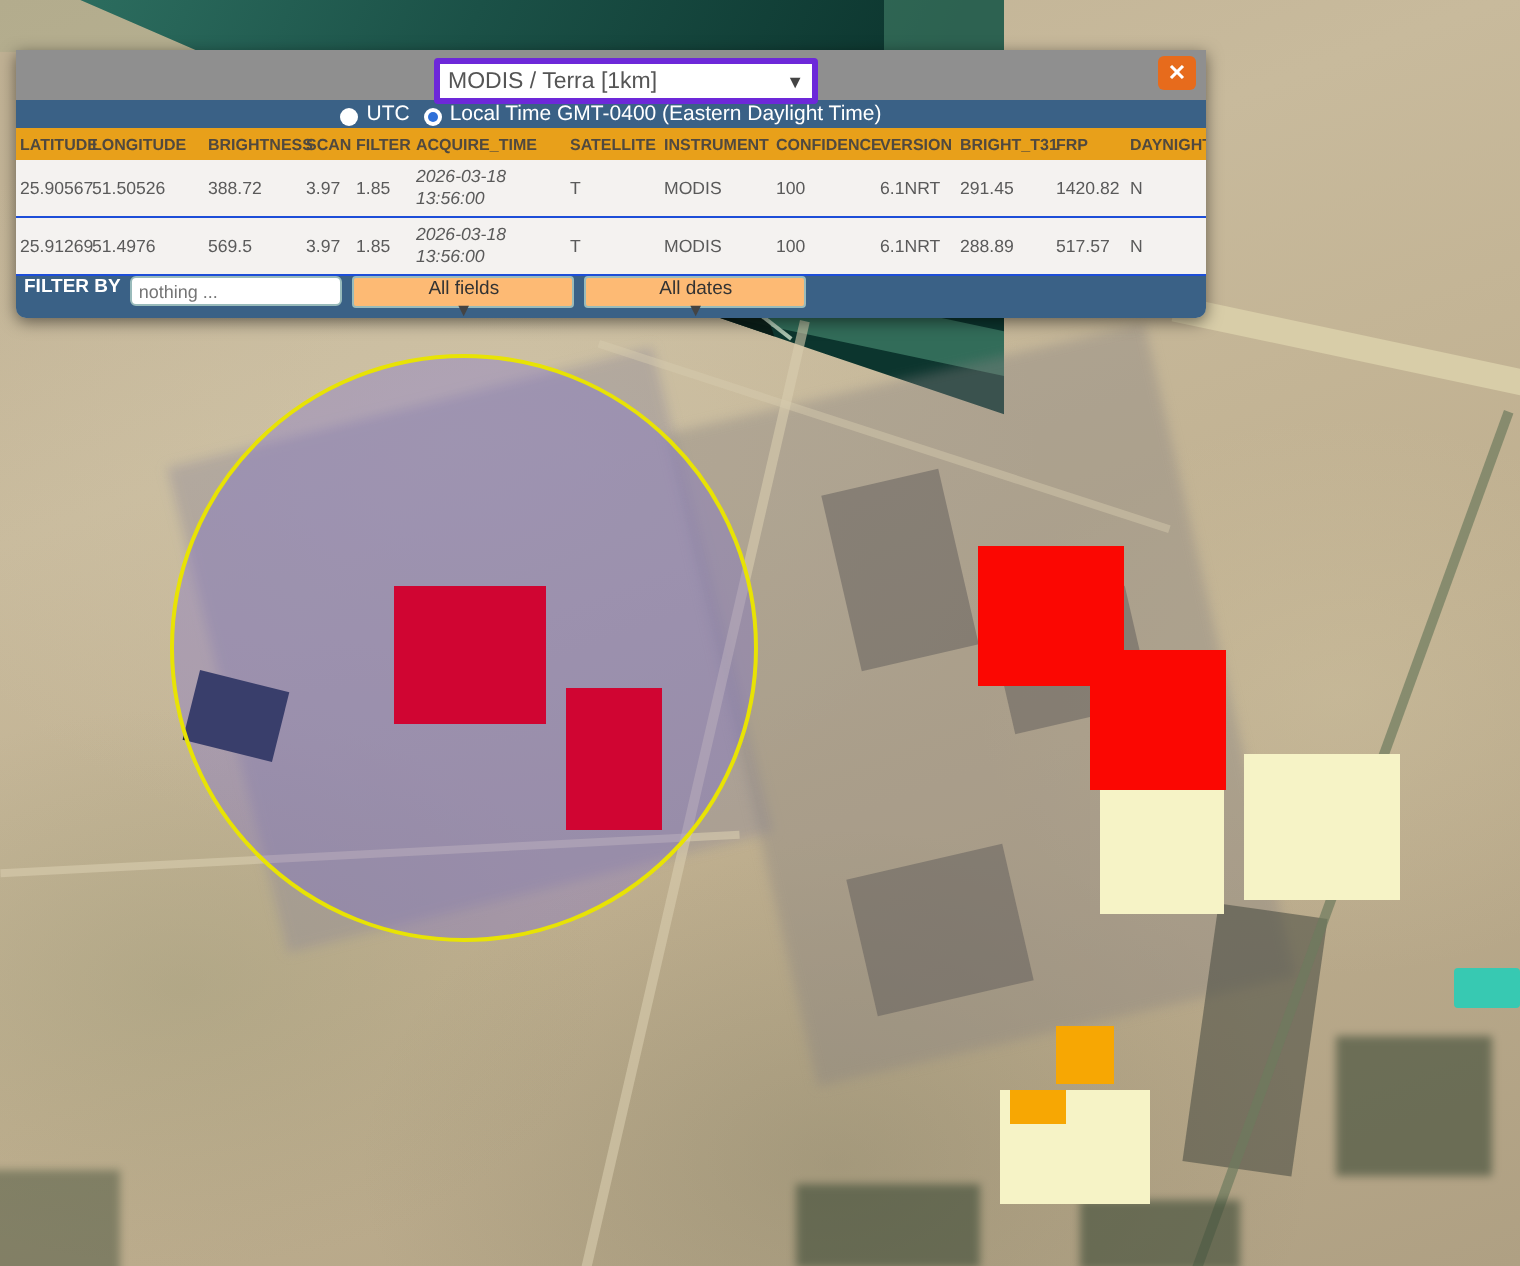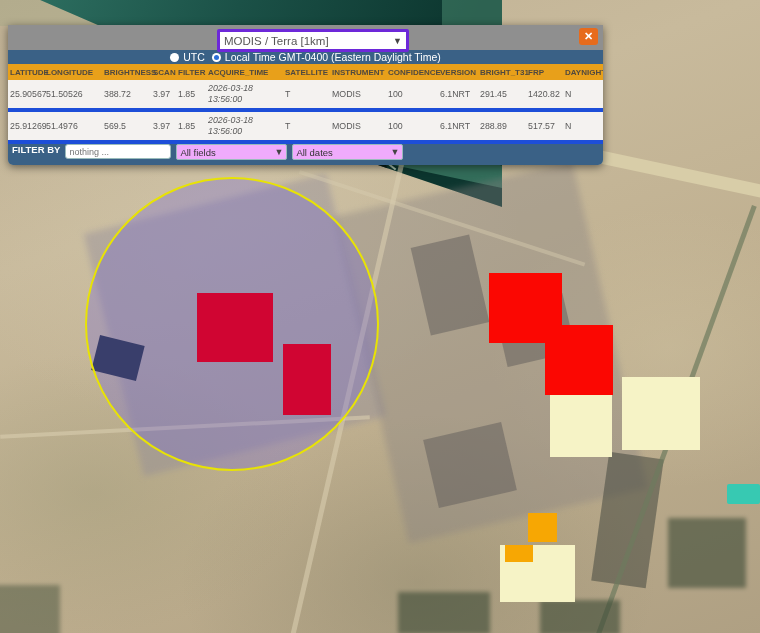--- a/index.html
+++ b/index.html
@@ -52,38 +52,38 @@
   .chev{font-size:9px;color:#444;}
   .close-btn{position:absolute;right:5px;top:3px;width:19px;height:17px;background:#E76B1C;
     border-radius:3px;color:#fff;font-weight:bold;font-size:11px;display:flex;
     align-items:center;justify-content:center;cursor:pointer;}
   .radiobar{height:14px;background:#3A6186;display:flex;align-items:center;
     justify-content:center;gap:7px;color:#fff;font-size:10.5px;}
   .radio{width:9px;height:9px;border-radius:50%;background:#fff;display:inline-block;
     position:relative;cursor:pointer;}
   .radio.sel::after{content:"";position:absolute;left:2px;top:2px;width:5px;height:5px;
     border-radius:50%;background:#2E6FD8;}
-  .radio-group{display:flex;align-items:center;gap:4px;}
+  .radio-group{display:flex;align-items:flex-end;gap:4px;}
   .thead,.trow{display:grid;
     grid-template-columns:36px 58px 49px 25px 30px 77px 47px 56px 52px 40px 48px 37px 40px;}
   .thead{background:#E8A01A;height:16px;align-items:center;color:#50493F;
     font-weight:bold;font-size:8px;}
   .thead > div{padding-left:2px;white-space:nowrap;}
   .trow{background:#F4F2F0;height:28px;align-items:center;color:#5A5A5A;
-    font-size:8.8px;border-bottom:4px solid #1d4ed8;cursor:pointer;}
+    font-size:8.8px;border-bottom:1px solid #1d4ed8;cursor:pointer;}
   .trow > div{padding-left:2px;white-space:nowrap;}
   .trow > div.wrap{white-space:normal;line-height:1.25;font-style:italic;}
   .filterbar{height:21px;background:#3A6186;display:flex;align-items:flex-start;
     color:#fff;font-size:9.5px;gap:5px;padding-left:4px;}
   .filterbar .lbl{font-weight:bold;}
   .filter-input{width:98px;height:13px;border:1px solid #9bb;border-radius:3px;
     font-size:9px;padding:0 3px;color:#555;background:#fff;font-family:"Liberation Sans",sans-serif;}
-  .filter-select{width:103px;height:14px;background:#f0abfc;border:1px solid #9bb;border-radius:2px;
+  .filter-select{width:103px;height:14px;background:#fdba74;border:1px solid #9bb;border-radius:2px;
     display:flex;align-items:center;justify-content:space-between;padding:0 3px;
-    color:#333;font-size:9.5px;cursor:pointer;}
+    color:#333;font-size:9.5px;cursor:pointer;flex-direction:column;}
 </style>
 </head>
 <body>
 
 <div class="stage">
 
   <div class="map">
     <div class="abs marsh-top"></div>
 
     <div class="water">

